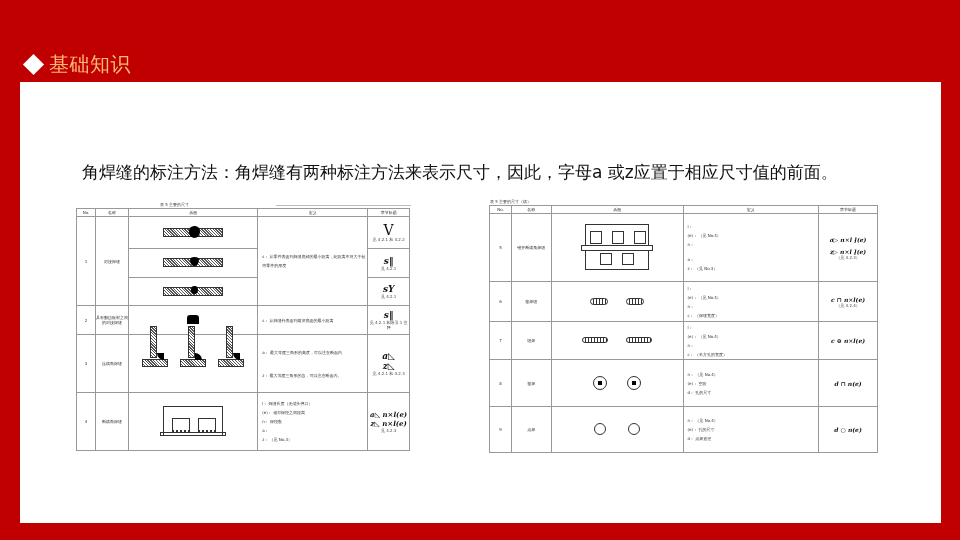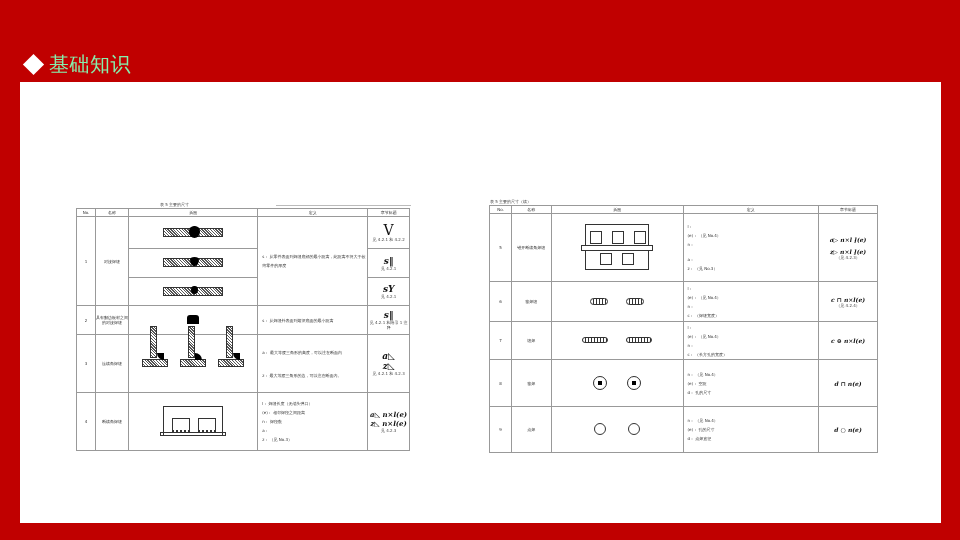--- a/index.html
+++ b/index.html
@@ -1,20 +1,20 @@
 <!DOCTYPE html>
 <html><head>
 <meta charset="utf-8">
 <style>
   * { box-sizing: border-box; margin: 0; padding: 0; }
   html, body { width: 960px; height: 540px; overflow: hidden; }
   body { background: #C00000; position: relative; font-family: "DejaVu Sans", sans-serif; }
   .title-bar { position: absolute; left: 22px; top: 48px; height: 32px; display: flex; align-items: center; color: #fff; }
   .diamond { width: 15px; height: 15px; background: #fff; transform: rotate(45deg); margin: 0 8px 0 4px; }
-  .title-text { font-size: 20px; color: #86efac; letter-spacing: 0.5px; }
+  .title-text { font-size: 20px; color: #fdba74; letter-spacing: 0.5px; }
   .panel { position: absolute; left: 20px; top: 82px; width: 921px; height: 441px; background: #fff; overflow: hidden; }
   .desc { position: absolute; left: 62px; top: 74px; width: 820px; font-size: 17px; line-height: 32px; color: #111; }
   .tbl { position: absolute; border-collapse: collapse; font-size: 4px; color: #333; background: #fff; }
   .tbl td, .tbl th { border: 1px solid #999; text-align: center; vertical-align: middle; font-weight: normal; }
   .tbl th { height: 8px; font-size: 4px; }
   .tcap { position: absolute; font-size: 4px; color: #444; }
   .defn { text-align: left !important; padding-left: 4px; font-size: 4px; line-height: 9px; }
   .sym { font-size: 14px; line-height: 14px; color: #111; font-family: "DejaVu Serif", serif; }
   .symsm { font-size: 9px; font-style: italic; font-weight: bold; color: #111; font-family: "DejaVu Serif", serif; }
   .ref { font-size: 4px; color: #444; display: block; }
@@ -260,13 +260,14 @@
         <div>(e)：  孔的尺寸</div>
         <div>d：   点焊直径</div>
       </td>
       <td>
         <span class="symsm" style="font-size:6px">d ○ n(e)</span>
       </td>
     </tr>
   </tbody>
     </table>
 
+  <div class="desc">角焊缝的标注方法：角焊缝有两种标注方法来表示尺寸，因此，字母a 或z应置于相应尺寸值的前面。</div>
 </div>
 
 </body></html>

